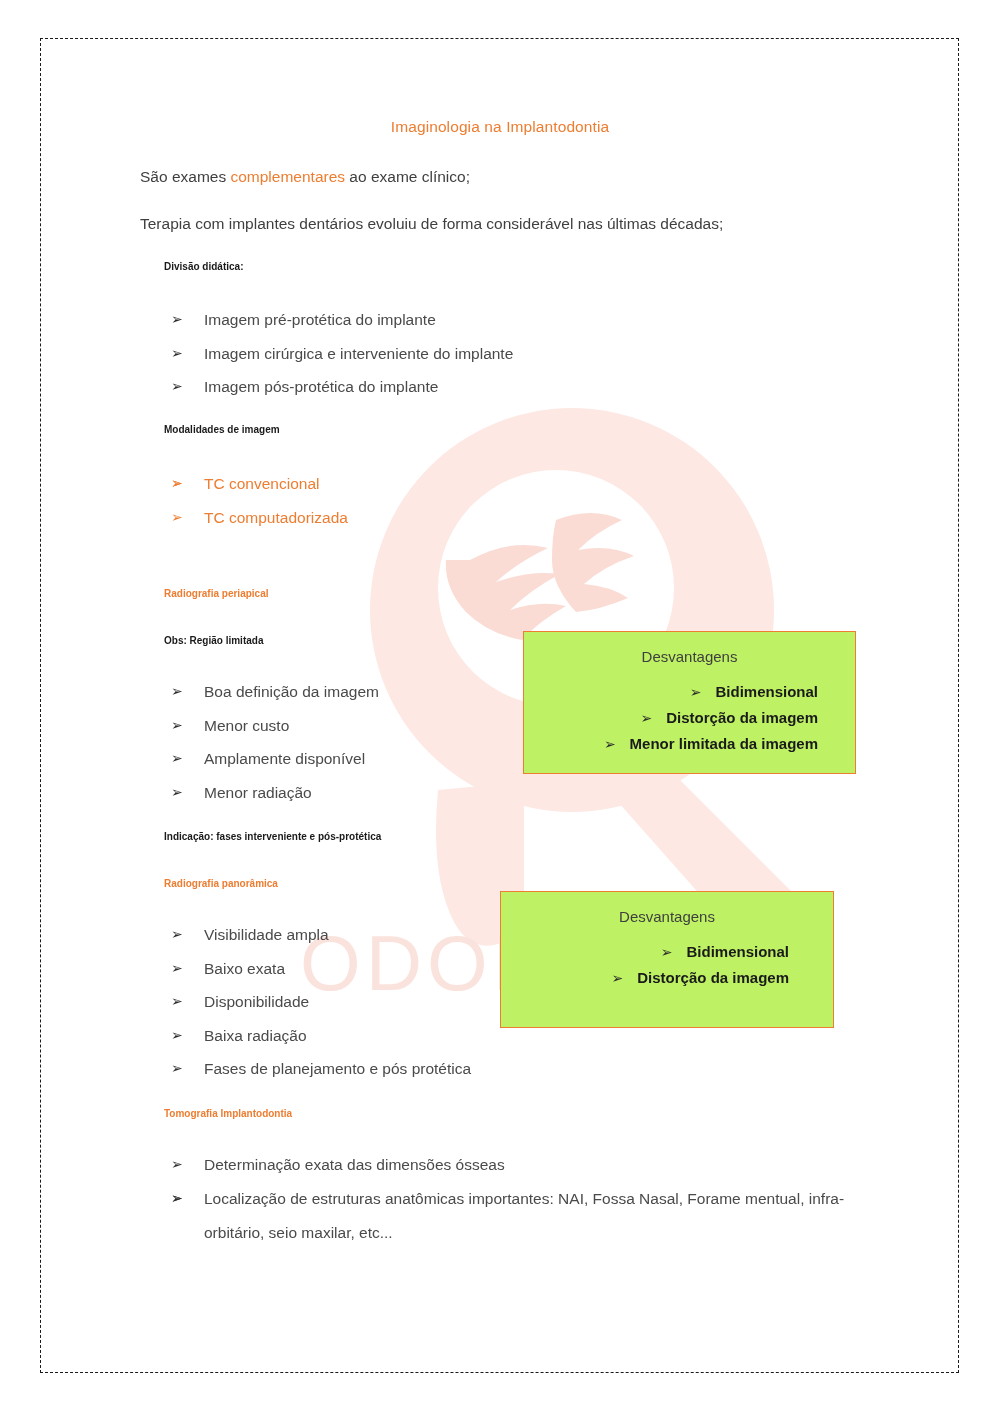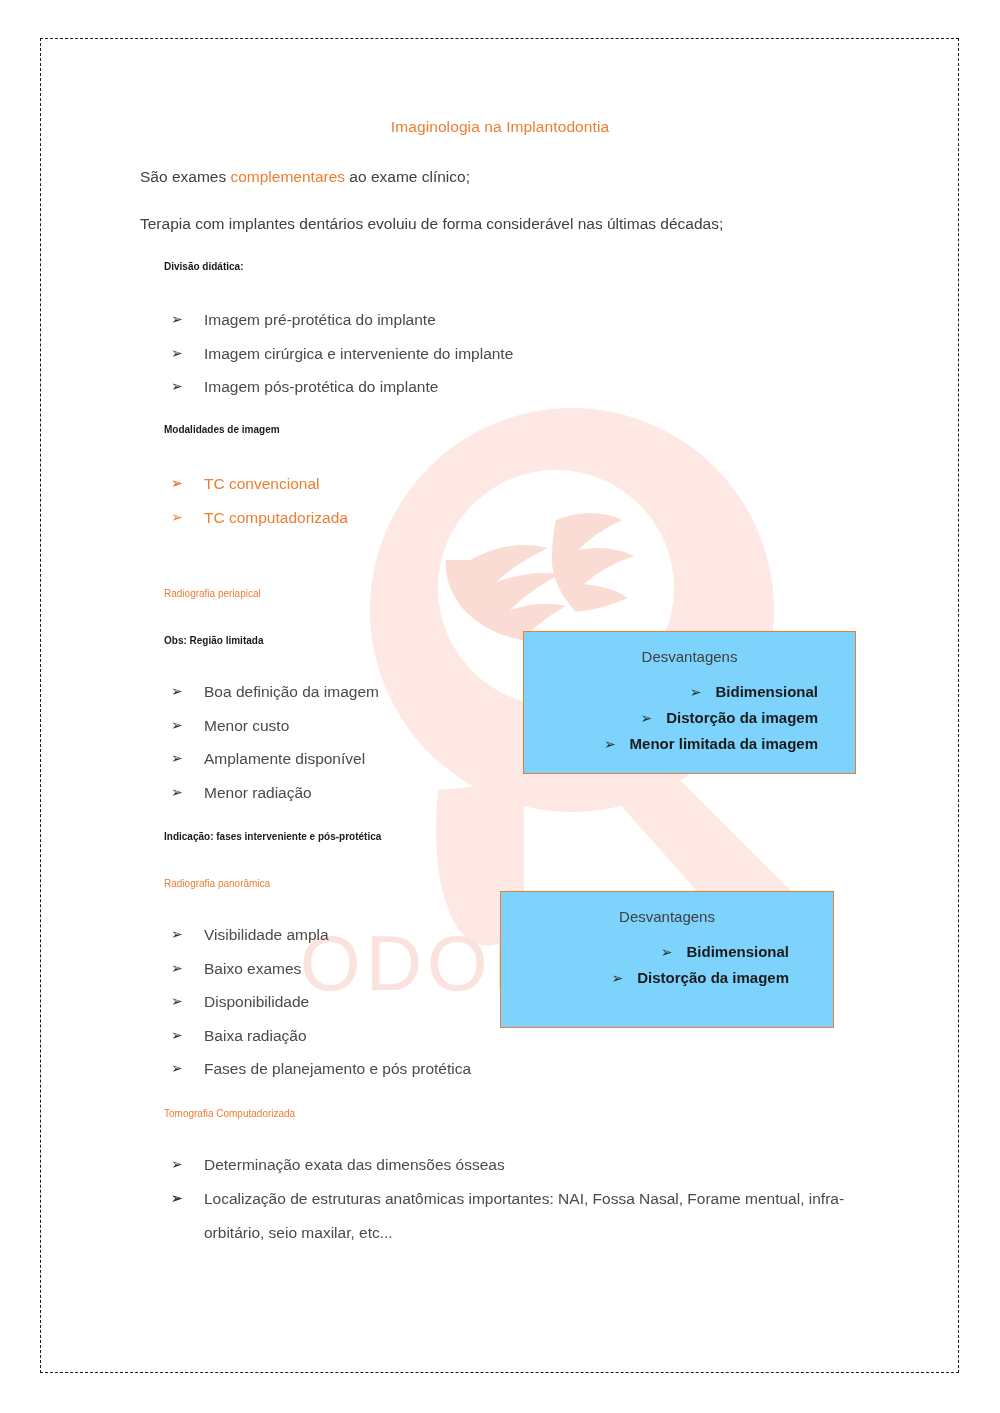--- a/index.html
+++ b/index.html
@@ -70,21 +70,21 @@
     position: absolute;
     left: 140px;
     font-size: 10px;
     font-weight: bold;
     color: #1a1a1a;
     white-space: nowrap;
     margin-left: 24px;
   }
   .sec-head.orange {
     color: #ED7D31;
-    font-weight: normal;
+    font-weight: bold;
   }
 
   .bullet-list {
     position: absolute;
     left: 168px;
     margin: 0;
     padding: 0;
     list-style: none;
   }
   .bullet-list li {
@@ -109,21 +109,21 @@
   .bullet-list li.wrap {
     white-space: normal;
     width: 690px;
     line-height: 34px;
   }
 
   
   .callout {
     position: absolute;
     border: 1.6px solid #ED7D31;
-    background: #7dd3fc;
+    background: #bef264;
     box-sizing: border-box;
     z-index: 3;
   }
   .callout .callout-title {
     text-align: center;
     font-size: 15px;
     color: #3f3f3f;
     margin-top: 16px;
   }
   .callout ul {
@@ -207,27 +207,27 @@
     <li><span class="bul">➢</span><span>Boa definição da imagem</span></li>
     <li><span class="bul">➢</span><span>Menor custo</span></li>
     <li><span class="bul">➢</span><span>Amplamente disponível</span></li>
     <li><span class="bul">➢</span><span>Menor radiação</span></li>
   </ul>
   <div class="sec-head" style="top:831px">Indicação: fases interveniente e pós-protética</div>
 
   <div class="sec-head orange" style="top:878px">Radiografia panorâmica</div>
   <ul class="bullet-list" style="top:918px">
     <li><span class="bul">➢</span><span>Visibilidade ampla</span></li>
-    <li><span class="bul">➢</span><span>Baixo exames</span></li>
+    <li><span class="bul">➢</span><span>Baixo exata</span></li>
     <li><span class="bul">➢</span><span>Disponibilidade</span></li>
     <li><span class="bul">➢</span><span>Baixa radiação</span></li>
     <li><span class="bul">➢</span><span>Fases de planejamento e pós protética</span></li>
   </ul>
 
-  <div class="sec-head orange" style="top:1108px">Tomografia Computadorizada</div>
+  <div class="sec-head orange" style="top:1108px">Tomografia Implantodontia</div>
   <ul class="bullet-list" style="top:1148px">
     <li><span class="bul">➢</span><span>Determinação exata das dimensões ósseas</span></li>
     <li><span class="bul">➢</span></li>
     <li class="wrap"><span class="bul">➢</span><span>Localização de estruturas anatômicas importantes: NAI, Fossa Nasal, Forame mentual, infra-orbitário, seio maxilar, etc...</span></li>
   </ul>
 
   <div class="callout" id="callout-1">
     <div class="callout-title">Desvantagens</div>
     <ul>
       <li><span class="bul">➢</span><span>Bidimensional</span></li>

